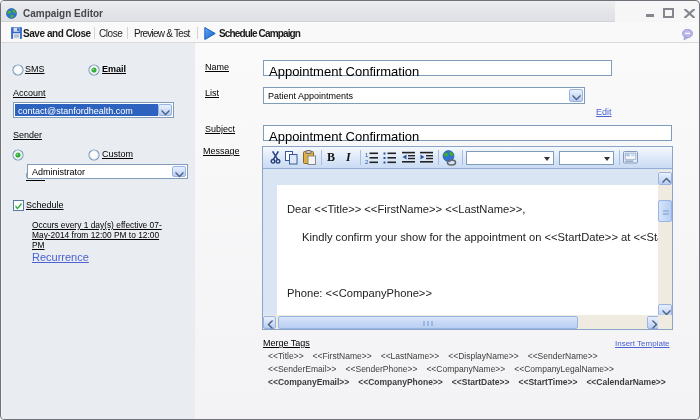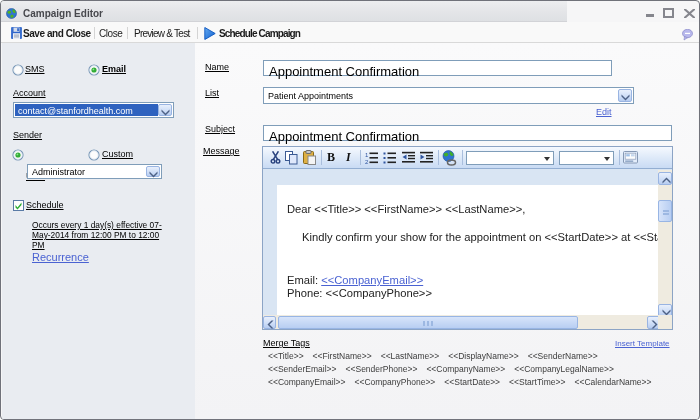--- a/index.html
+++ b/index.html
@@ -1,20 +1,20 @@
 <!DOCTYPE html>
 <html><head>
 <meta charset="utf-8">
 <style>
 * { margin:0; padding:0; box-sizing:border-box; font-family:"Liberation Sans",sans-serif; }
 html,body { width:700px; height:420px; overflow:hidden; background:#fff; }
 .abs { position:absolute; }
 .win { position:absolute; left:0; top:0; width:700px; height:420px;
   border:1.5px solid #70727a; border-radius:4px; background:#f6f6f7; overflow:hidden; }
-.titlebar { position:absolute; left:0; top:0; width:566px; height:21px;
+.titlebar { position:absolute; left:0; top:0; width:614px; height:21px;
   background:linear-gradient(#edeef0 0%,#e3e4e7 60%,#dee0e3 100%); border-bottom:1px solid #d2d3d7; }
 .title { position:absolute; left:22px; top:7px; font-size:10px; font-weight:bold; color:#47484d; }
 .toolbar { position:absolute; left:0; top:21px; width:698px; height:21px;
   background:#f9f9f9; border-bottom:1px solid #d9d9d9; }
 .tbsep { position:absolute; top:5px; width:1px; height:12px; background:#d4d4d4; }
 .tbtxt { position:absolute; top:6px; font-size:10px; letter-spacing:-0.45px; color:#1b1b1b; white-space:nowrap; }
 .b { font-weight:bold; }
 .leftpanel { position:absolute; left:1px; top:42px; width:193px; height:376px; background:#e9ecf1; }
 .rightpanel { position:absolute; left:194px; top:42px; width:503px; height:376px; background:linear-gradient(#fafafb,#f3f3f5); }
 .lbl { position:absolute; font-size:9px; color:#000; white-space:nowrap; line-height:11px;text-decoration:underline; }
@@ -130,21 +130,21 @@
         <circle cx="6" cy="6" r="2.6" fill="#32ad37"></circle>
         <circle cx="5.4" cy="5.4" r="0.9" fill="#8ce08f"></circle>
       </svg></div>
   <div class="lbl" style="left:25px;top:148px;margin-top:22px;">User</div>
   <div class="radio" style="left:87px;top:146px;"><svg width="12" height="12" viewBox="0 0 12 12">
         <circle cx="6" cy="6" r="5" fill="#fdfdfd" stroke="#7897b7" stroke-width="1.2"></circle>
         <circle cx="6" cy="6" r="4.2" fill="none" stroke="#dce4ee" stroke-width="0.8"></circle>
       </svg></div>
   <div class="lbl" style="left:101px;top:148px;">Custom</div>
 
-  <div class="combo" style="left:26px;top:163px;width:135px;height:15px;">
+  <div class="combo" style="left:26px;top:163px;width:161px;height:15px;">
     <div class="ctext" style="left:4px;top:2px;">Administrator</div>
     <div class="cbtn">
         <svg width="9" height="7" viewBox="0 0 9 7">
           <path d="M0.5 0.5 L4.5 4.5 L8.5 0.5 L8.5 2.5 L4.5 6.5 L0.5 2.5Z" fill="#4d6185"></path>
         </svg>
       </div>
   </div>
 
   <div class="checkbox" style="left:12px;top:199px;">
     <svg width="11" height="11" viewBox="0 0 11 11" style="position:absolute;left:-1px;top:-1px;">
@@ -155,21 +155,21 @@
 
   <div class="lbl" style="left:31px;top:219px;line-height:10px;font-size:8.4px;">Occurs every 1 day(s) effective 07-<br>May-2014 from 12:00 PM to 12:00<br>PM</div>
   <div class="lbl link" style="left:31px;top:251px;font-size:11px;">Recurrence</div>
 
   <div class="lbl" style="left:204px;top:61px;">Name</div>
   <div class="input" style="left:262px;top:59px;width:349px;height:16px;">
       <div class="itext">Appointment Confirmation</div>
     </div>
 
   <div class="lbl" style="left:204px;top:87px;">List</div>
-  <div class="combo" style="left:262px;top:86px;width:371px;height:17px;">
+  <div class="combo" style="left:262px;top:86px;width:322px;height:17px;">
     <div class="ctext" style="left:4px;top:3px;">Patient Appointments</div>
     <div class="cbtn">
         <svg width="9" height="7" viewBox="0 0 9 7">
           <path d="M0.5 0.5 L4.5 4.5 L8.5 0.5 L8.5 2.5 L4.5 6.5 L0.5 2.5Z" fill="#4d6185"></path>
         </svg>
       </div>
   </div>
   <div class="lbl link" style="left:595px;top:106px;">Edit</div>
 
   <div class="lbl" style="left:204px;top:123px;">Subject</div>
@@ -252,21 +252,20 @@
         <rect x="2.2" y="3.2" width="10.6" height="6" fill="#fdfdfd" stroke="#8a9cb8" stroke-width="0.7"></rect>
         <rect x="3.2" y="4.2" width="3.6" height="2.2" fill="#9fc0e8"></rect>
         <rect x="8" y="4.2" width="3.6" height="2.2" fill="#c3d6ee"></rect>
         <rect x="2.2" y="10.4" width="8" height="1.6" fill="#95abc9"></rect>
       </svg>
     </div>
     <div class="edview">
       <div class="edpage"></div>
       <div class="msg" style="left:24px;top:33px;">Dear &lt;&lt;Title&gt;&gt; &lt;&lt;FirstName&gt;&gt; &lt;&lt;LastName&gt;&gt;,</div>
       <div class="msg" style="left:39px;top:61px;">Kindly confirm your show for the appointment on &lt;&lt;StartDate&gt;&gt; at &lt;&lt;Sta</div>
-      <div class="msg" style="left:24px;top:104px;">Email: <span class="link" style="text-decoration:underline;">&lt;&lt;CompanyEmail&gt;&gt;</span></div>
       <div class="msg" style="left:24px;top:117px;">Phone: &lt;&lt;CompanyPhone&gt;&gt;</div>
     </div>
     <div class="vsb">
       <div class="sbtn" style="left:0px;top:2px;width:14px;height:13px;">
         <svg style="position:absolute;left:2.5px;top:4px" width="9" height="7" viewBox="0 0 9 7">
             <path d="M4.5 0.5 L8.5 4.5 L8.5 6.5 L4.5 2.5 L0.5 6.5 L0.5 4.5Z" fill="#4d6185"></path>
           </svg>
       </div>
       <div class="sthumb" style="left:0px;top:30px;width:14px;height:22px;">
         <div style="position:absolute;left:4px;top:9px;width:6px;height:1.5px;background:#9db8e2;"></div>
@@ -295,14 +294,14 @@
           </svg>
       </div>
     </div>
     <div class="corner"></div>
   </div>
 
   <div class="lbl" style="left:262px;top:337px;">Merge Tags</div>
   <div class="lbl link" style="left:614px;top:337px;text-decoration:underline;font-size:8px;">Insert Template</div>
   <div class="mrow" style="left:267px;top:350px;"><span>&lt;&lt;Title&gt;&gt;</span><span>&lt;&lt;FirstName&gt;&gt;</span><span>&lt;&lt;LastName&gt;&gt;</span><span>&lt;&lt;DisplayName&gt;&gt;</span><span>&lt;&lt;SenderName&gt;&gt;</span></div>
   <div class="mrow" style="left:267px;top:363px;"><span>&lt;&lt;SenderEmail&gt;&gt;</span><span>&lt;&lt;SenderPhone&gt;&gt;</span><span>&lt;&lt;CompanyName&gt;&gt;</span><span>&lt;&lt;CompanyLegalName&gt;&gt;</span></div>
-  <div class="mrow" style="left:267px;top:376px;"><span>&lt;&lt;CompanyEmail&gt;&gt;</span><span>&lt;&lt;CompanyPhone&gt;&gt;</span><span>&lt;&lt;StartDate&gt;&gt;</span><span>&lt;&lt;StartTime&gt;&gt;</span><span>&lt;&lt;CalendarName&gt;&gt;</span></div>
+  <div class="mrow" style="left:267px;top:376px;font-weight:bold;"><span>&lt;&lt;CompanyEmail&gt;&gt;</span><span>&lt;&lt;CompanyPhone&gt;&gt;</span><span>&lt;&lt;StartDate&gt;&gt;</span><span>&lt;&lt;StartTime&gt;&gt;</span><span>&lt;&lt;CalendarName&gt;&gt;</span></div>
 </div>
 
 </body></html>

